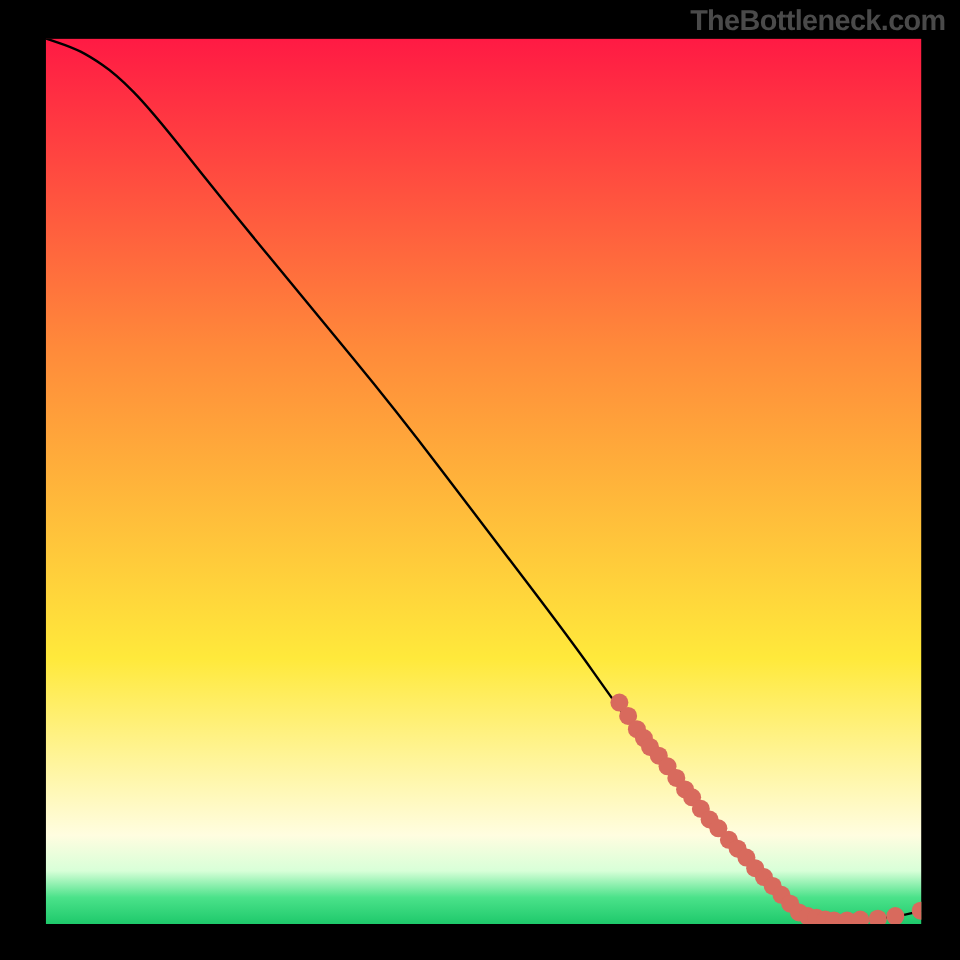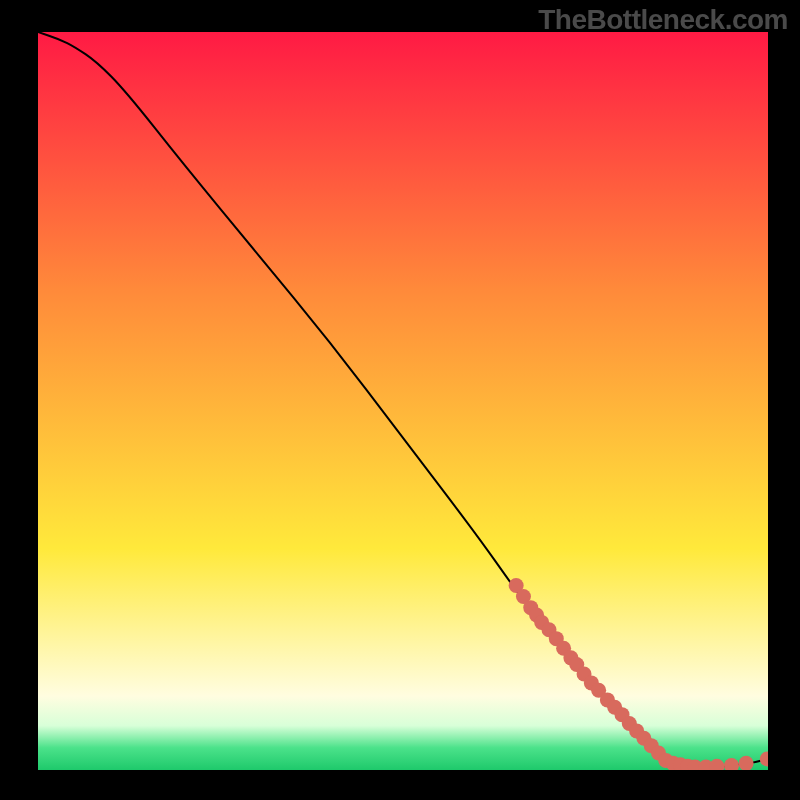--- a/index.html
+++ b/index.html
@@ -15,21 +15,21 @@
     width: 800px;
     height: 800px;
     position: relative;
     background: #000;
   }
   .watermark {
     position: absolute;
     top: 4px;
     right: 12px;
     font-family: Arial, Helvetica, sans-serif;
-    font-size: 28px;
+    font-size: 24px;
     font-weight: 600;
     color: #4a4a4a;
     letter-spacing: -0.5px;
     z-index: 10;
   }
   .plot-area {
     position: absolute;
     left: 38px;
     top: 32px;
     width: 730px;

